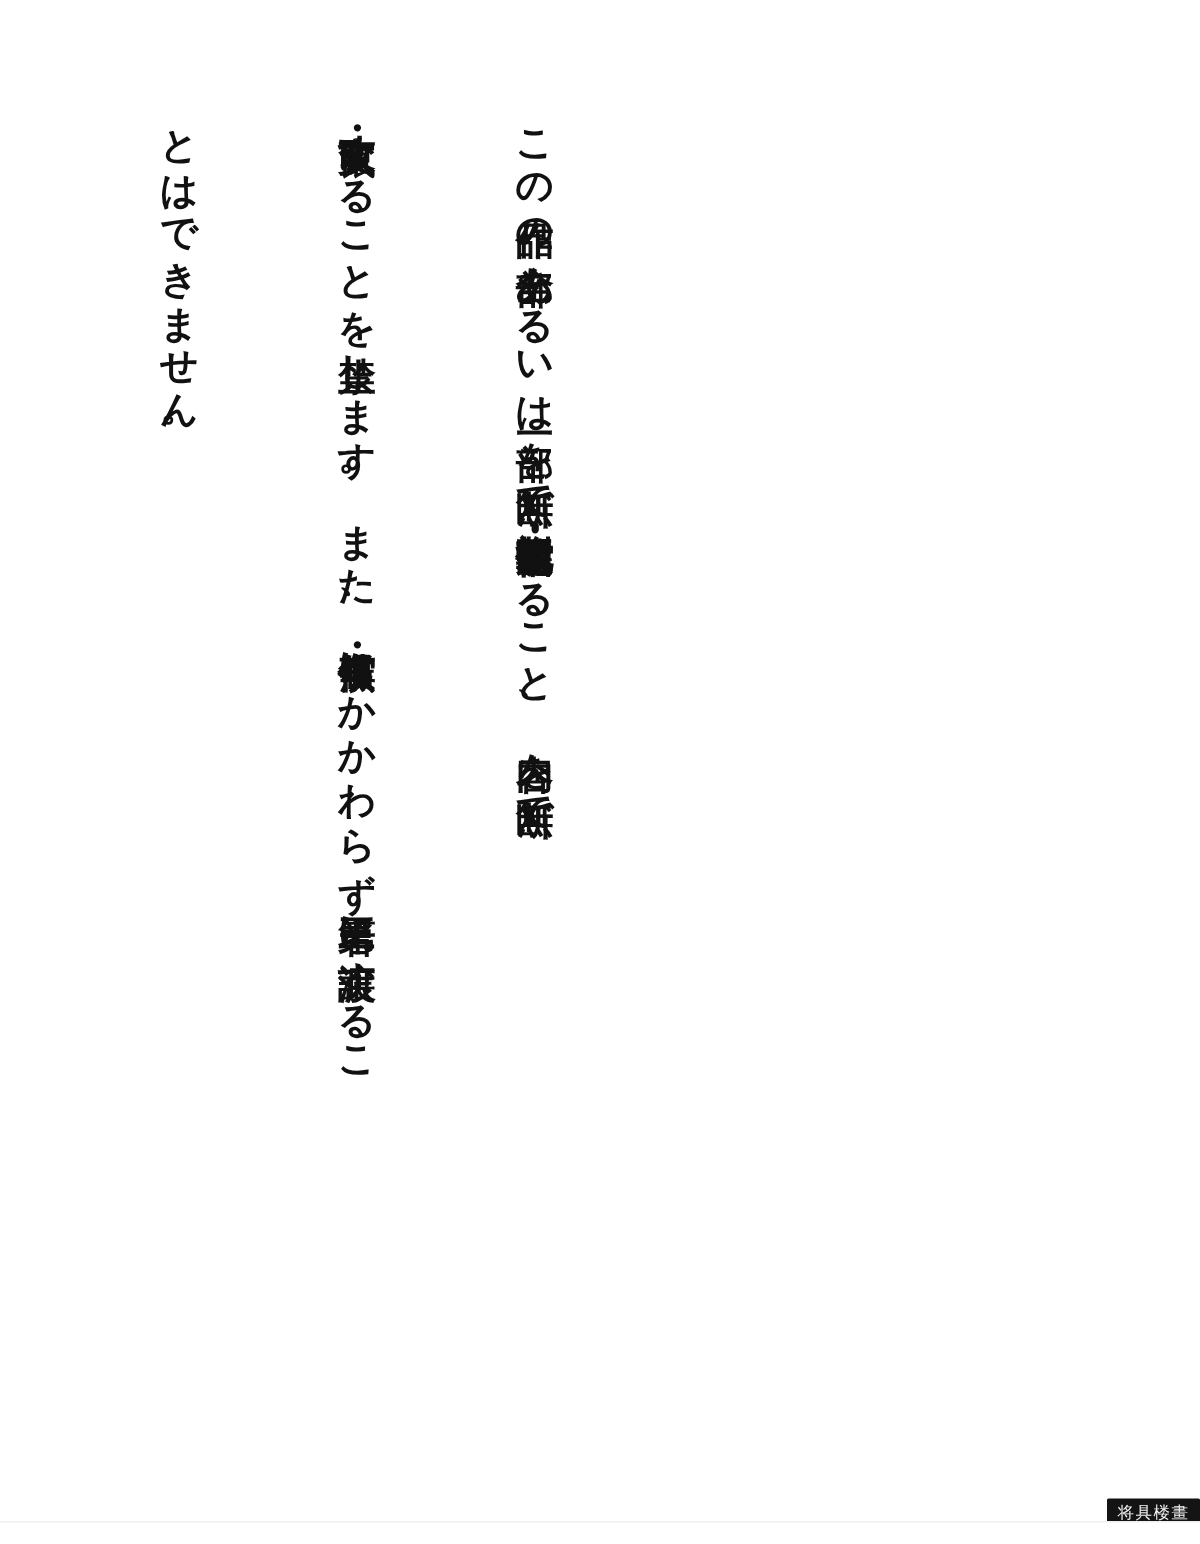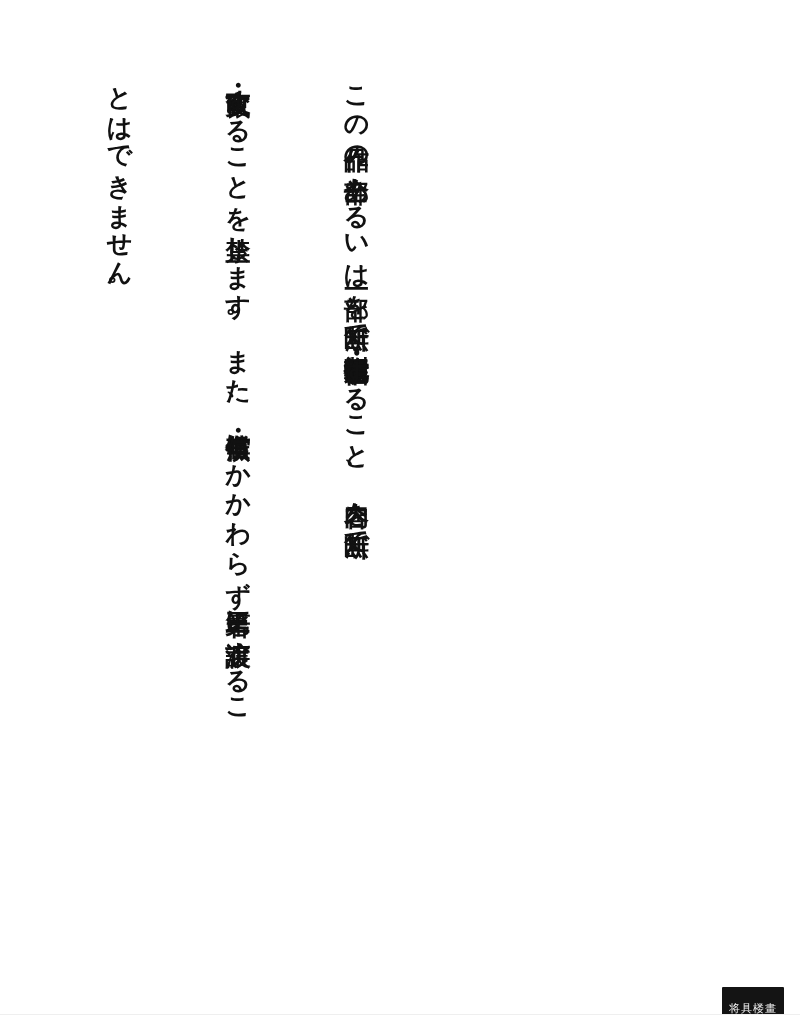--- a/index.html
+++ b/index.html
@@ -33,28 +33,28 @@
     white-space: pre-wrap;
     text-align: left;
   }
   #notice .line {
     display: block;
   }
 
   
   #watermark {
     position: absolute;
-    right: 16px;
+    right: 0;
     bottom: 10px;
     background: #141414;
     color: #f2f2f2;
     font-family: "DejaVu Sans", "Liberation Sans", sans-serif;
     font-size: 11px;
     letter-spacing: 1px;
-    padding: 16px 7px 5px 7px;
+    padding: 4px 7px 5px 7px;
     line-height: 1;
     border-radius: 1px;
   }
 
   
   #bottom-strip {
     position: absolute;
     left: 0;
     right: 0;
     bottom: 0;

